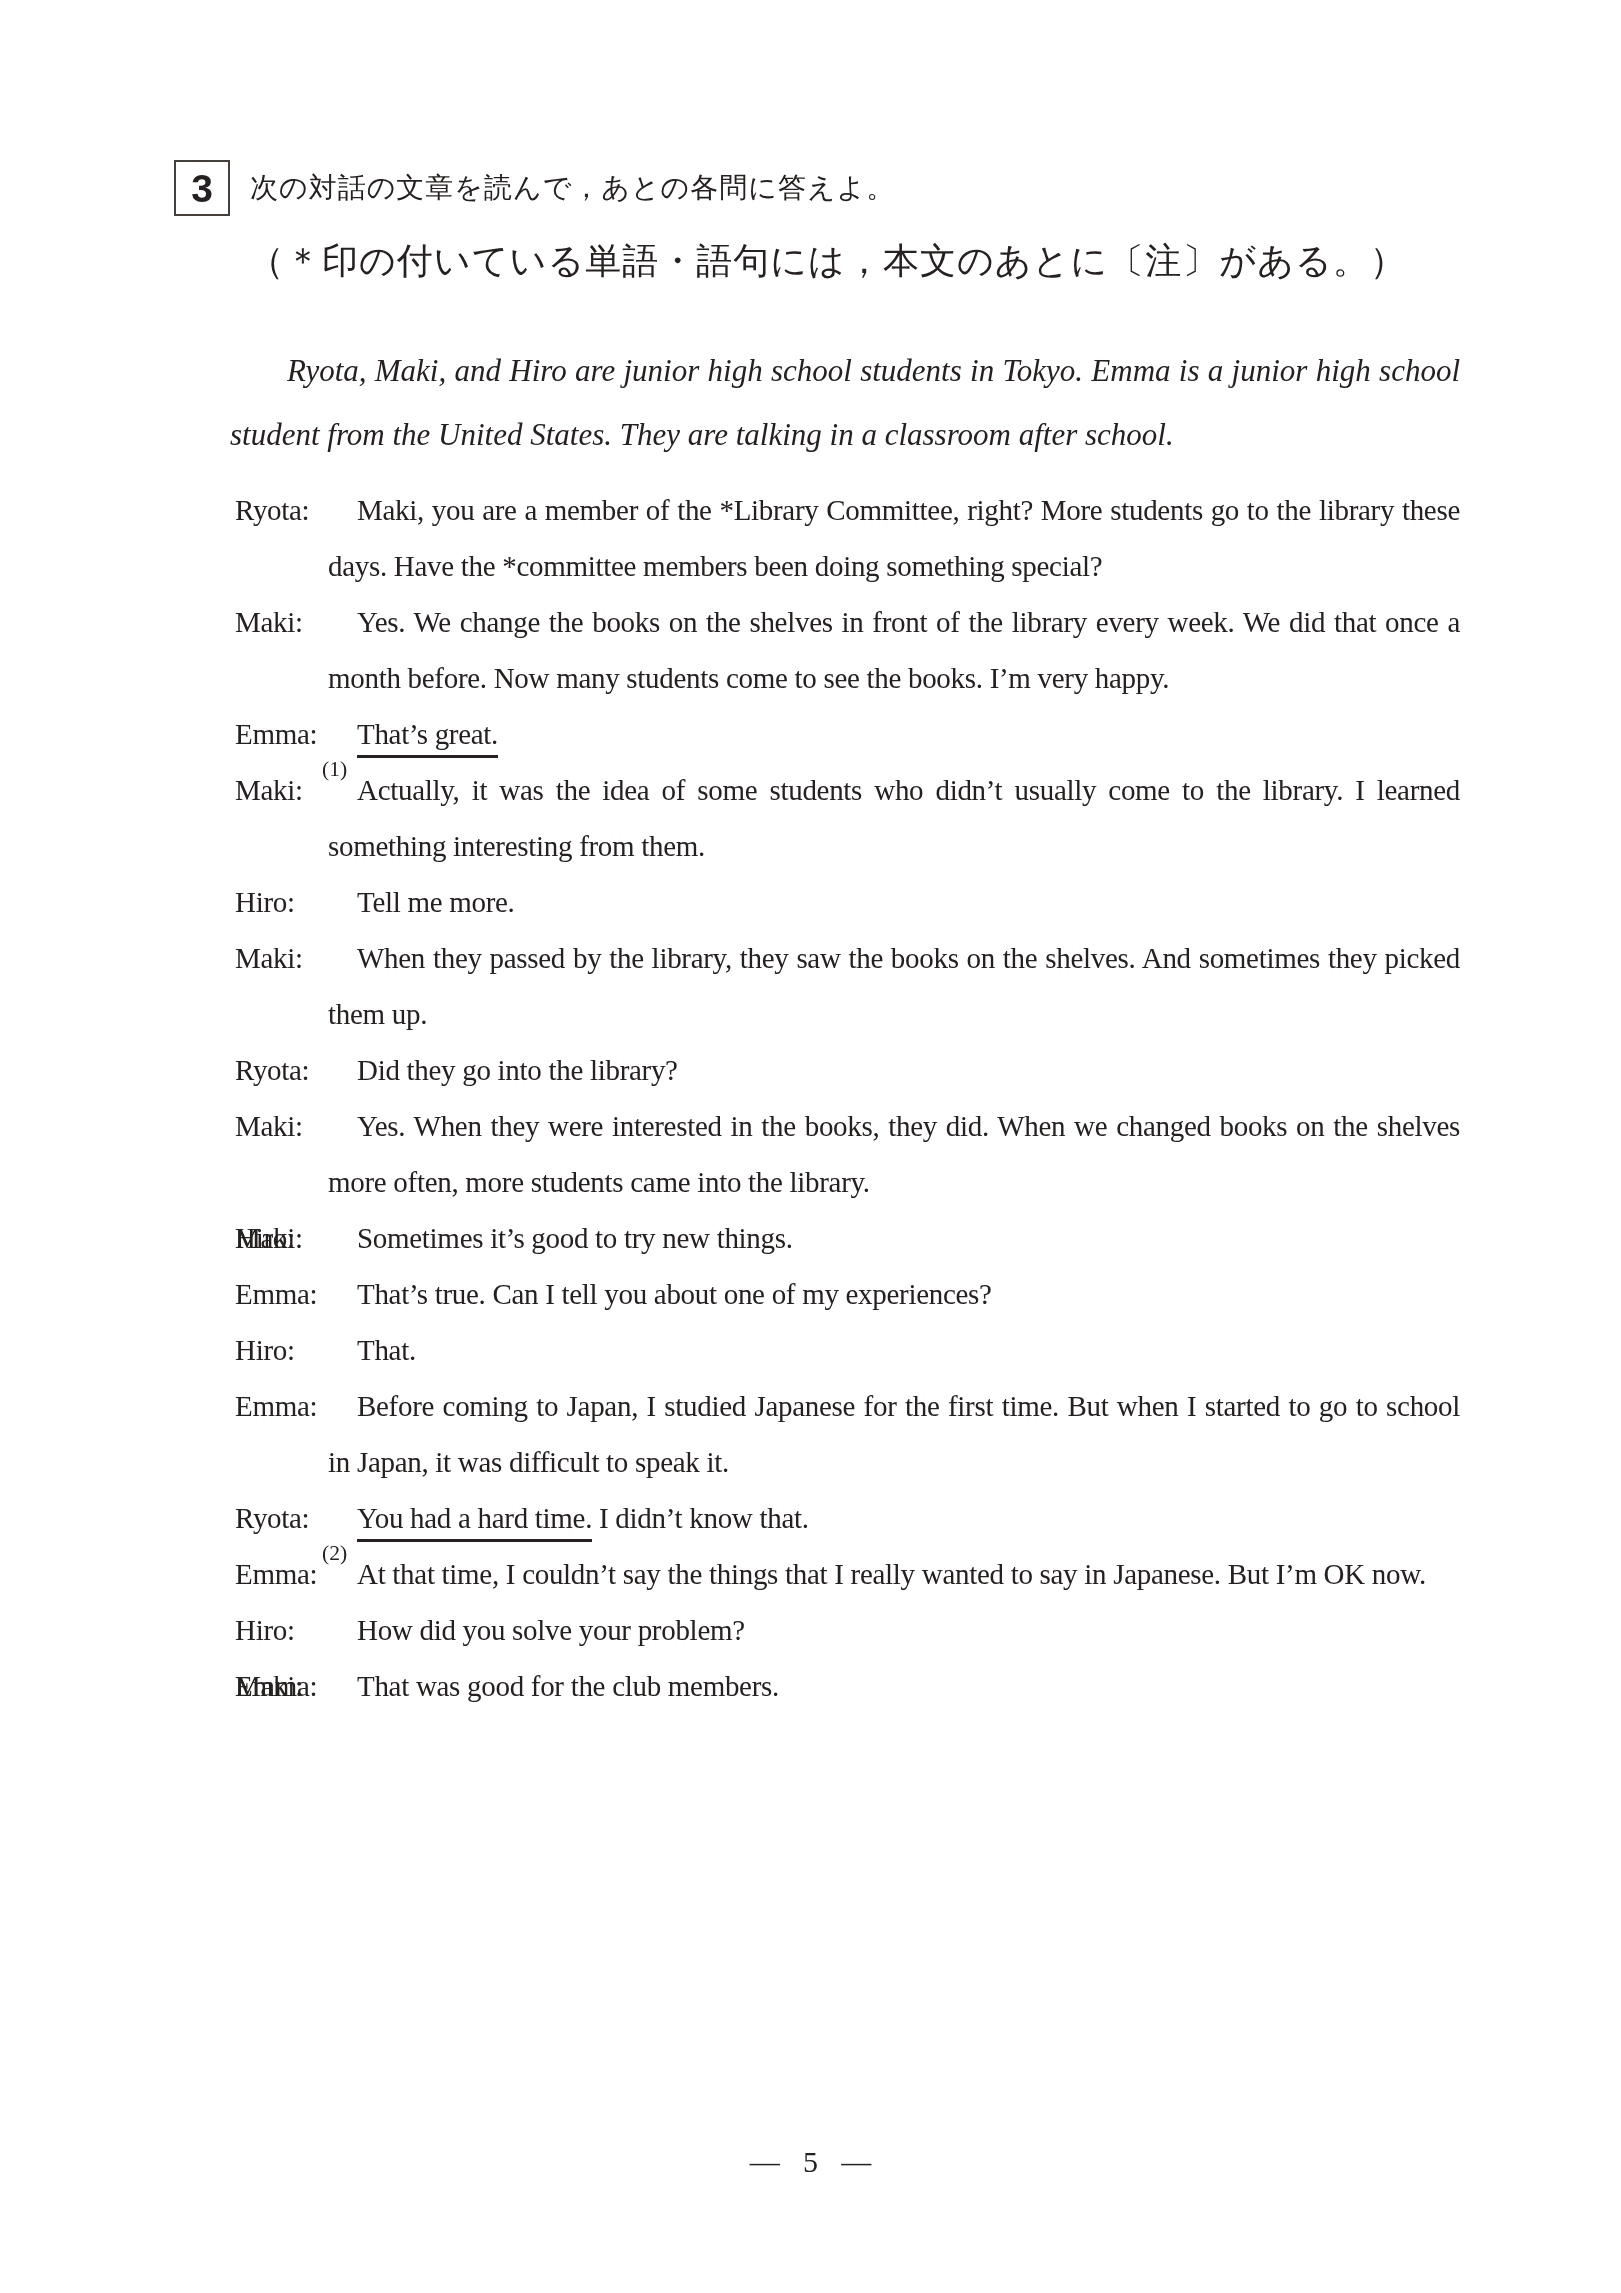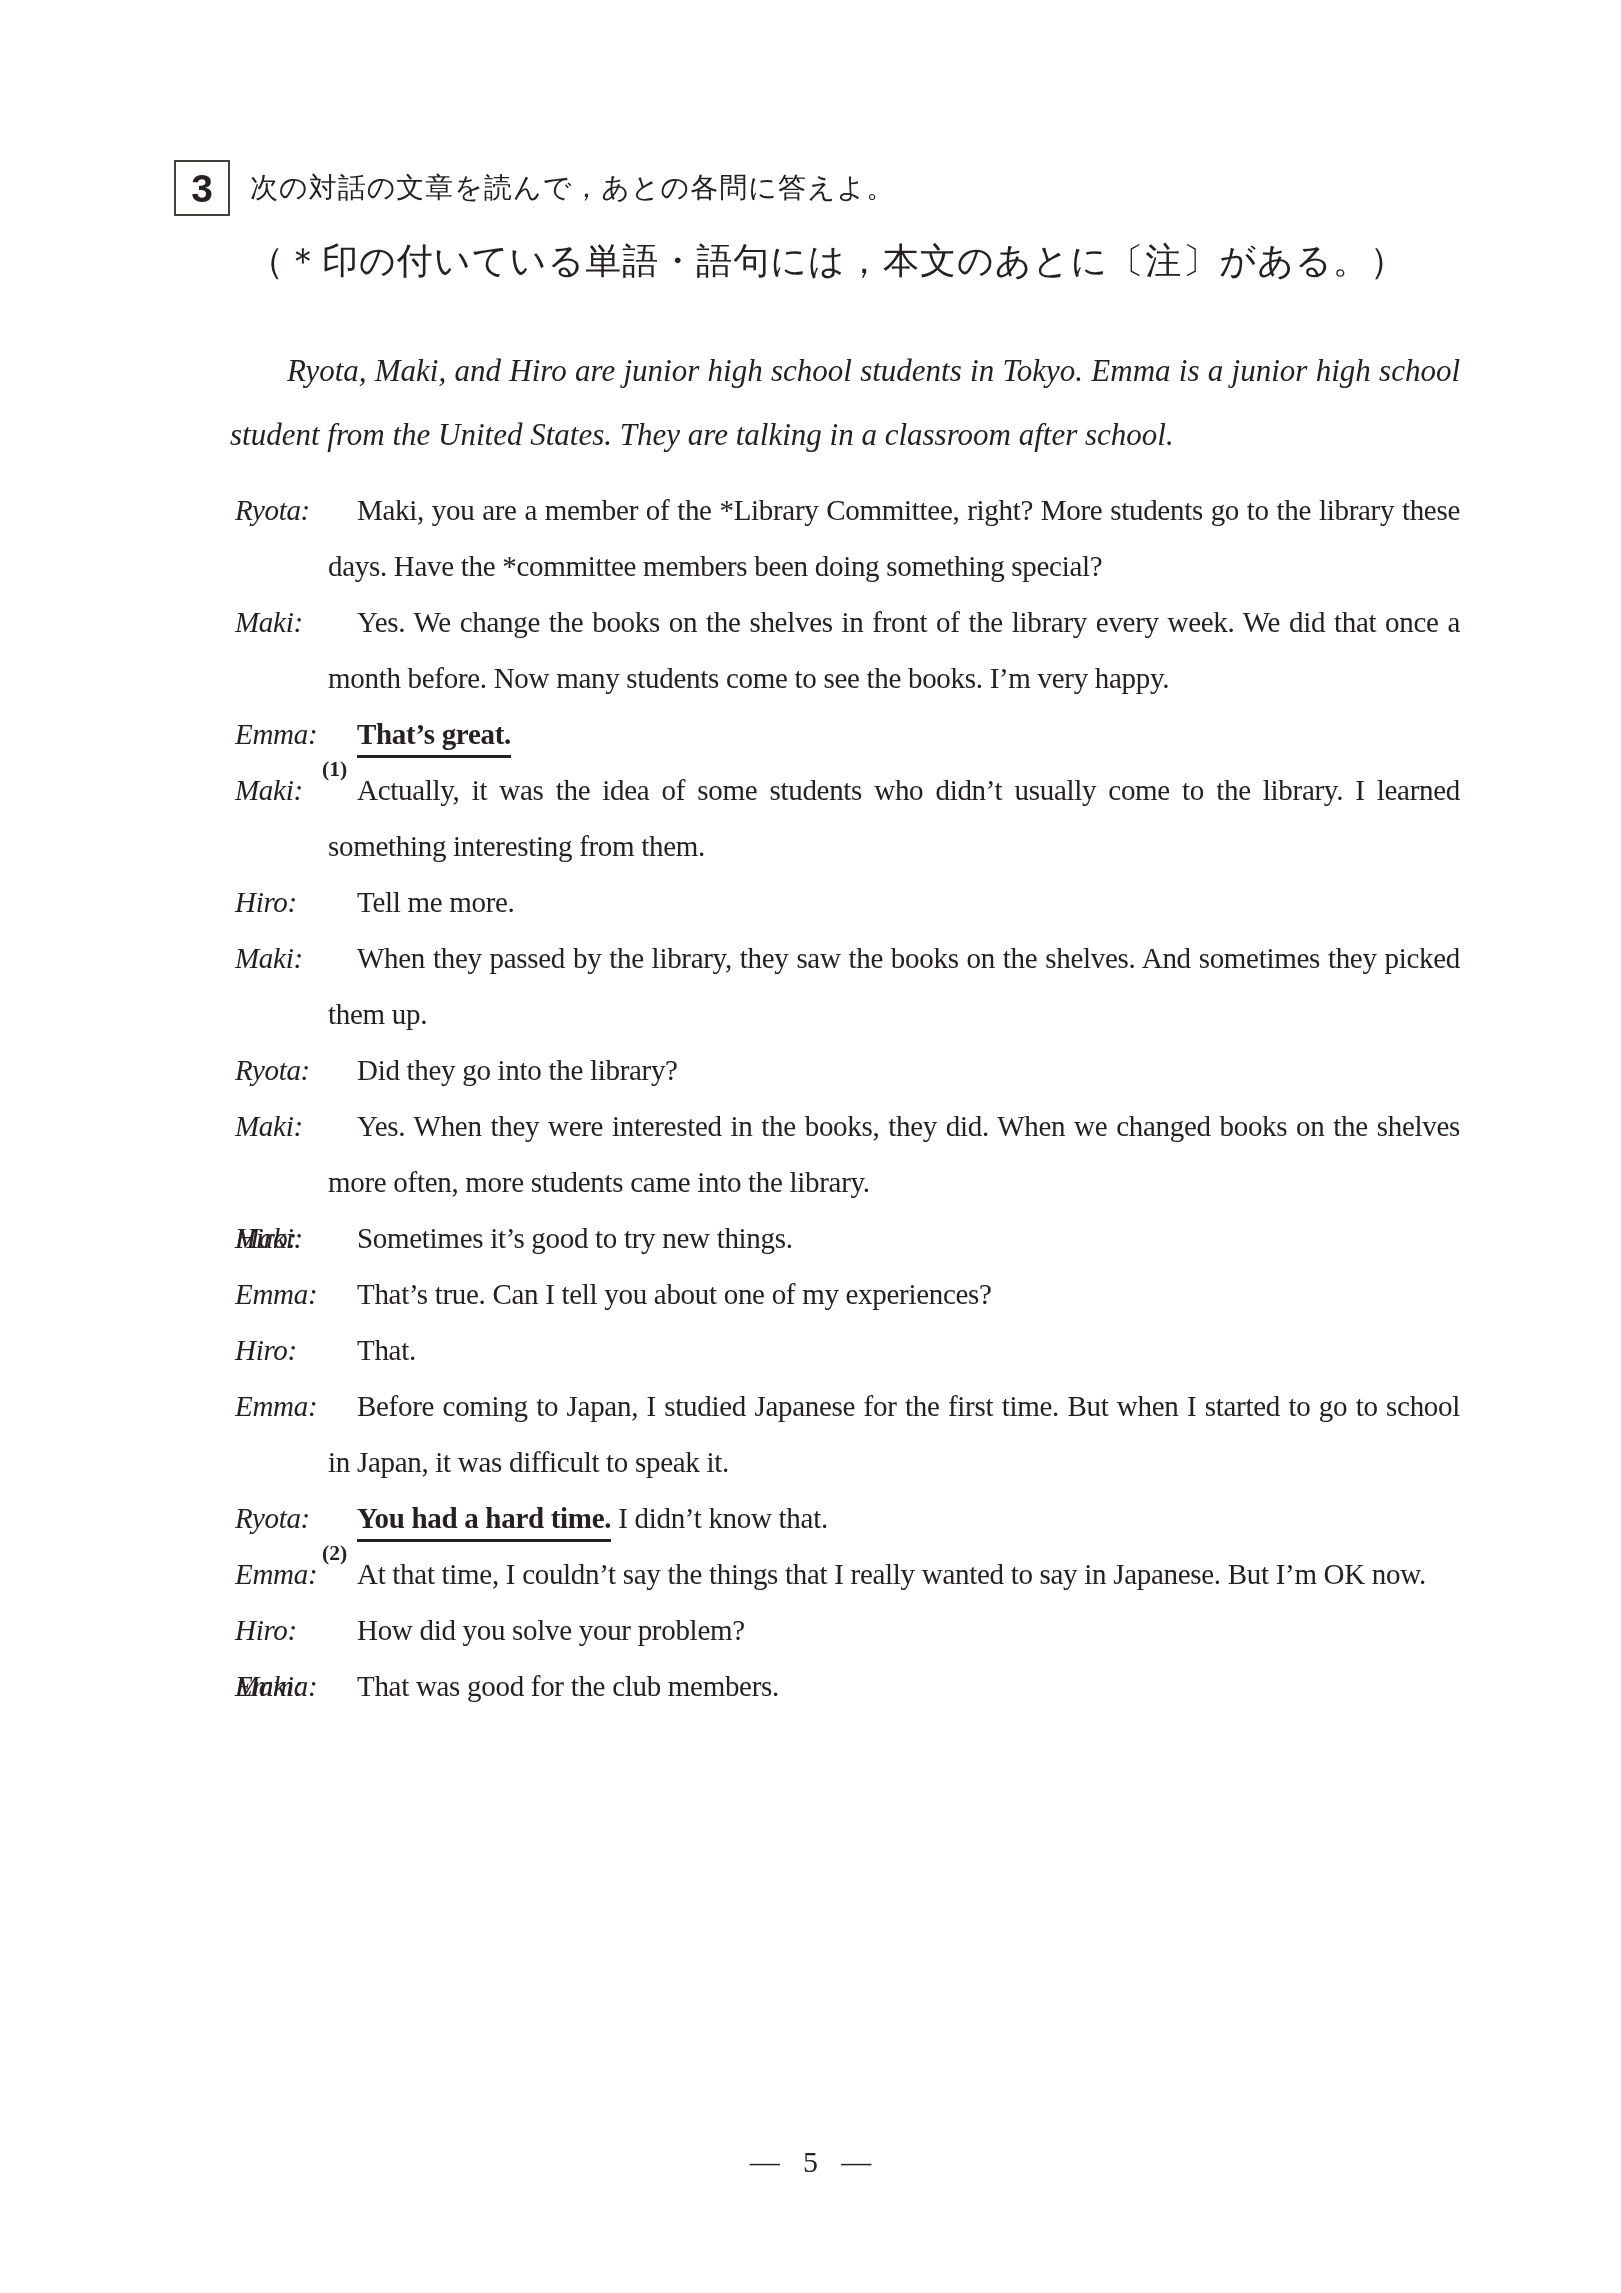--- a/index.html
+++ b/index.html
@@ -55,25 +55,24 @@
     letter-spacing: -0.3px;
   }
   .turn {
     position: relative;
     padding-left: 93px;
     text-indent: 29px;
     text-align: justify;
   }
   .turn .speaker {
     position: absolute; left: 0; top: 0;
-    font-style: italic;
     text-indent: 0;
     white-space: nowrap;
   }
-  .u-wrap { position: relative; font-weight: bold; }
+  .u-wrap { position: relative; }
   .underlined {
     border-bottom: 3.9px solid #262120;
     padding-bottom: 4.9px;
   }
   .marker {
     position: absolute;
     left: -35px;
     top: 41px;
     font-size: 21.6px;
     line-height: 21.6px;

